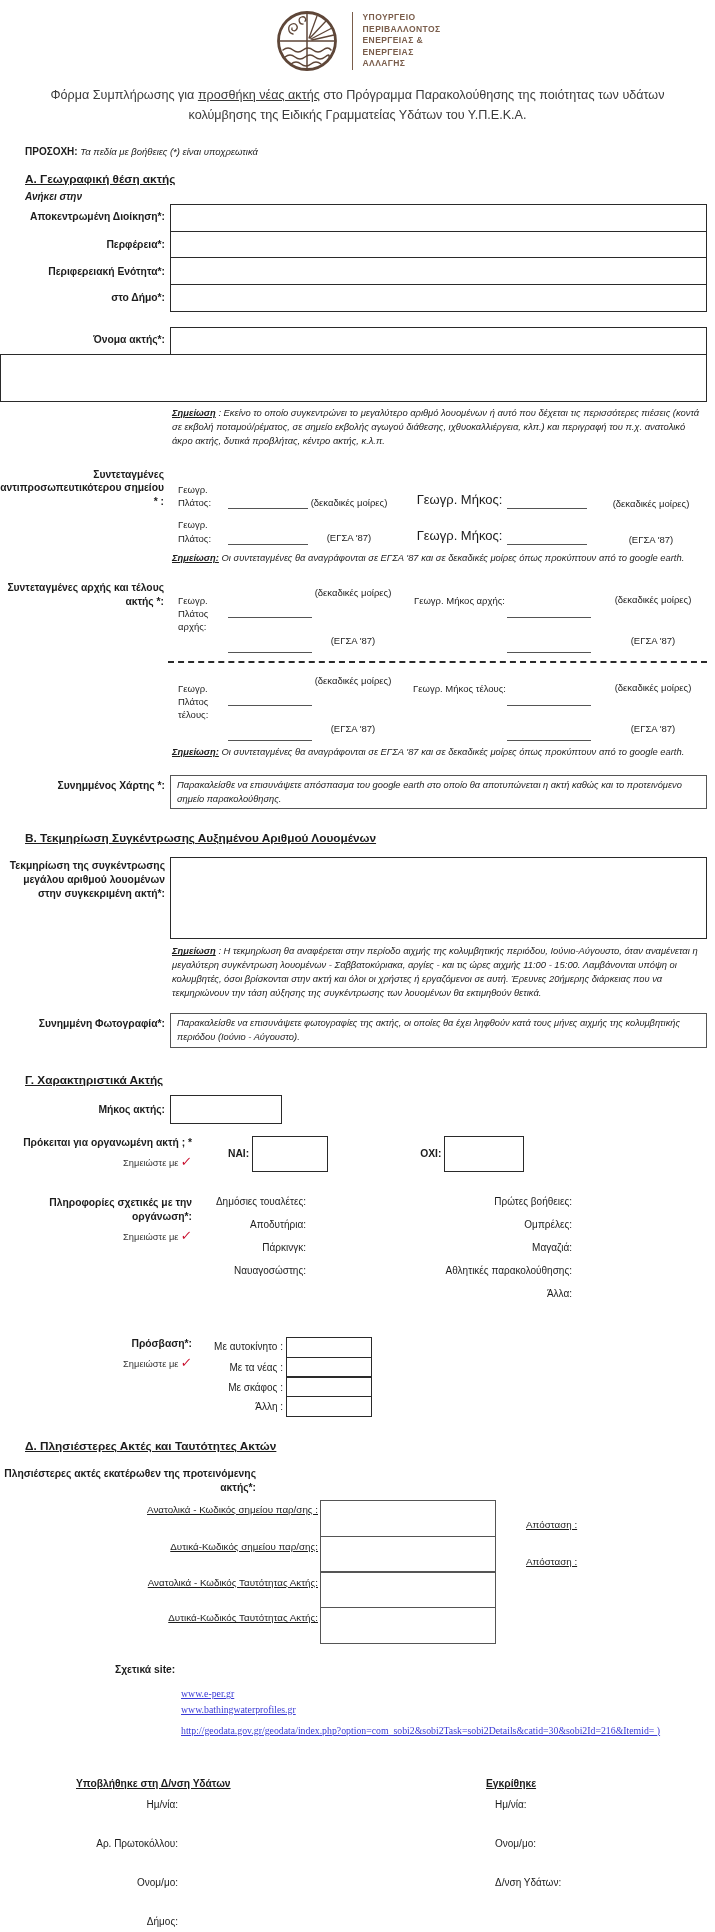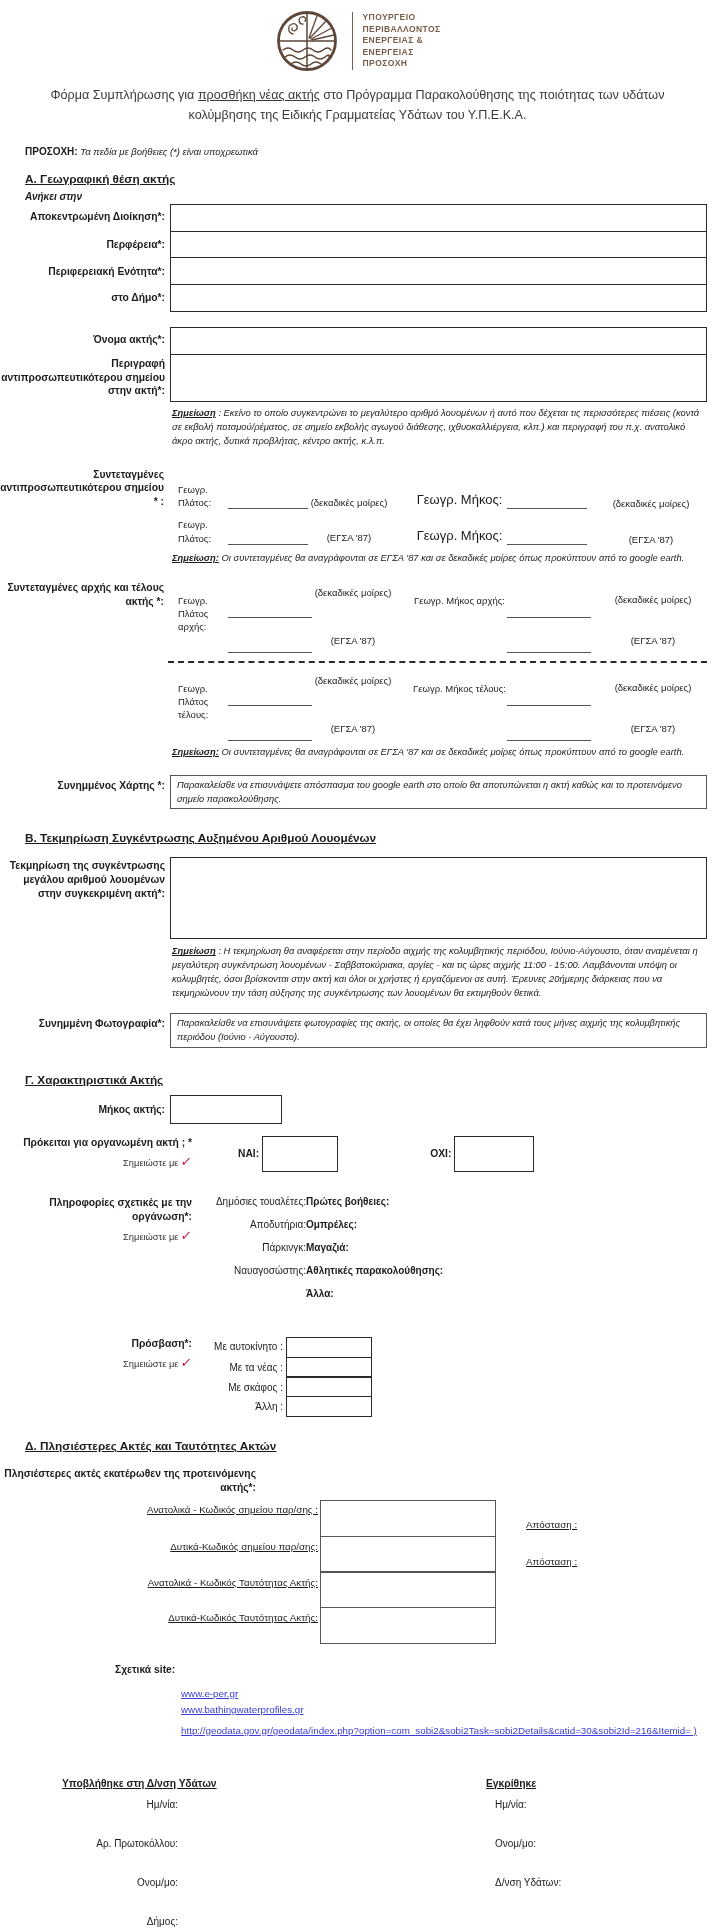--- a/index.html
+++ b/index.html
@@ -66,50 +66,50 @@
   .dash { margin:8px 8px 6px 168px; border-top:2.4px dashed #2a2a2a; }
 
   
   .lenrow { display:flex; margin-top:8px; }
   .lenbox { width:112px; height:29px; border:1.3px solid #2a2a2a; }
   .orgrow, .inforow, .accrow { display:flex; align-items:flex-start; }
   .orglabel { width:200px; text-align:right; padding-right:8px; }
   .orglabel .ob { font-weight:bold; font-size:10.3px; line-height:1.35; }
   .mark { font-size:9.3px; margin-top:4px; color:#333; }
   .chk { color:#c8102e; font-weight:bold; font-size:13px; display:inline-block; transform:skewX(-8deg); }
-  .ynlabel { font-weight:bold; font-size:10.3px; padding-top:12px; margin-left:38px; }
+  .ynlabel { font-weight:bold; font-size:10.3px; padding-top:12px; margin-left:28px; }
   .ynbox { width:76px; height:36px; border:1.3px solid #2a2a2a; margin-left:3px; }
   .ynlabel.no { margin-left:92px; }
   .ynbox.nob { width:80px; }
   .amenL { width:106px; text-align:right; font-size:10px; }
   .amenL div, .amenR div { height:23px; }
-  .amenR { width:266px; font-size:10px;font-weight:bold; }
+  .amenR { width:266px; text-align:right; font-size:10px; }
   .accitems { }
   .accitem { display:flex; }
   .acclbl { width:86px; text-align:right; font-size:10px; padding:4px 3px 0 0; }
   .accbox { width:86px; height:21px; border:1.3px solid #2a2a2a; }
   .accitem + .accitem .accbox { margin-top:-1.3px; }
 
   
   .nearlabel { width:256px; margin-top:14px; text-align:right; font-weight:bold; font-size:10.3px; line-height:1.4; }
   .drow { display:flex; }
   .dlbl { width:320px; text-align:right; font-size:9.8px; line-height:1.4; padding:3px 2px 0 0;
           text-decoration:underline; }
   .dbox { width:176px; height:37px; border:1.3px solid #555; }
   .drow + .drow .dbox { margin-top:-1.3px; }
   .ddist { margin-left:30px; font-size:9.8px; text-decoration:underline; padding-top:19px; }
   .sites { margin:20px 0 0 115px; font-weight:bold; font-size:10.3px; }
-  .links { margin:13px 0 8px 181px; font-size:9.8px; }
+  .links { margin:13px 0 8px 181px; font-size:9.8px;font-family:Liberation Serif, serif; }
   .links a { display:block; color:#3a3ad6; text-decoration:underline; margin-bottom:5px; cursor:pointer; }
   .links a.long { width:528px; word-break:break-all; line-height:1.5; margin-top:9px; }
 
   
   .footer { position:absolute; top:1778px; left:0; width:715px; font-size:10px; }
   .fhead { position:absolute; font-weight:bold; font-size:10.3px; text-decoration:underline; }
-  .fhead.l { left:62px; top:0; }
+  .fhead.l { left:76px; top:0; }
   .fhead.r { left:486px; top:0; }
   .fitems { position:absolute; top:21px; }
   .fitems.l { left:0; width:178px; text-align:right; }
   .fitems.r { left:495px; text-align:left; }
   .fitems div { height:39px; }
 </style>
 </head>
 <body>
 
 <div class="page">
@@ -126,21 +126,21 @@
         <path d="M8,41 q5,-4 10,0 t10,0 t10,0 t10,0 t8,0" stroke-width="1.5"></path>
         <path d="M10,48 q5,-4 10,0 t10,0 t10,0 t10,0 t4,0" stroke-width="1.5"></path>
         <path d="M16,55 q5,-4 10,0 t10,0 t10,0" stroke-width="1.5"></path>
       </g>
     </svg>
     <div class="ministry">
       <div>ΥΠΟΥΡΓΕΙΟ</div>
       <div>ΠΕΡΙΒΑΛΛΟΝΤΟΣ</div>
       <div>ΕΝΕΡΓΕΙΑΣ &amp;</div>
       <div>ΕΝΕΡΓΕΙΑΣ</div>
-      <div>ΠΡΟΣΟΧΗ</div>
+      <div>ΑΛΛΑΓΗΣ</div>
     </div>
   </div>
 
   <div class="title">
     <span>Φόρμα Συμπλήρωσης για </span><span class="u">προσθήκη νέας ακτής</span><span> στο Πρόγραμμα Παρακολούθησης της ποιότητας των υδάτων κολύμβησης της Ειδικής Γραμματείας Υδάτων του Υ.Π.Ε.Κ.Α.</span>
   </div>
 
   <div class="warning">
     <span class="wb">ΠΡΟΣΟΧΗ:</span><span class="wi"> Τα πεδία με βοήθειες (*) είναι υποχρεωτικά</span>
   </div>
@@ -163,21 +163,20 @@
   <div class="frow">
     <div class="lbl">στο Δήμο*:</div>
     <div class="ibox joined"></div>
   </div>
 
   <div class="frow" style="margin-top:15px">
     <div class="lbl">Όνομα ακτής*:</div>
     <div class="ibox"></div>
   </div>
   <div class="frow">
-    <div class="lbl top">Περιγραφή αντιπροσωπευτικότερου σημείου στην ακτή*:</div>
     <div class="ibox joined tall"></div>
   </div>
   <p class="note">
     <span class="nlabel">Σημείωση</span><span> :  Εκείνο το οποίο συγκεντρώνει το μεγαλύτερο αριθμό λουομένων ή αυτό που δέχεται τις περισσότερες πιέσεις (κοντά σε εκβολή ποταμού/ρέματος, σε σημείο εκβολής αγωγού διάθεσης, ιχθυοκαλλιέργεια, κλπ.) και περιγραφή του π.χ. ανατολικό άκρο ακτής, δυτικά προβλήτας, κέντρο ακτής, κ.λ.π.</span>
   </p>
 
   <div class="crow" style="margin-top:20px">
     <div class="clabel">Συντεταγμένες αντιπροσωπευτικότερου σημείου * :</div>
     <div class="c-lat">Γεωγρ. Πλάτος:</div>
     <div class="c-line"></div>

